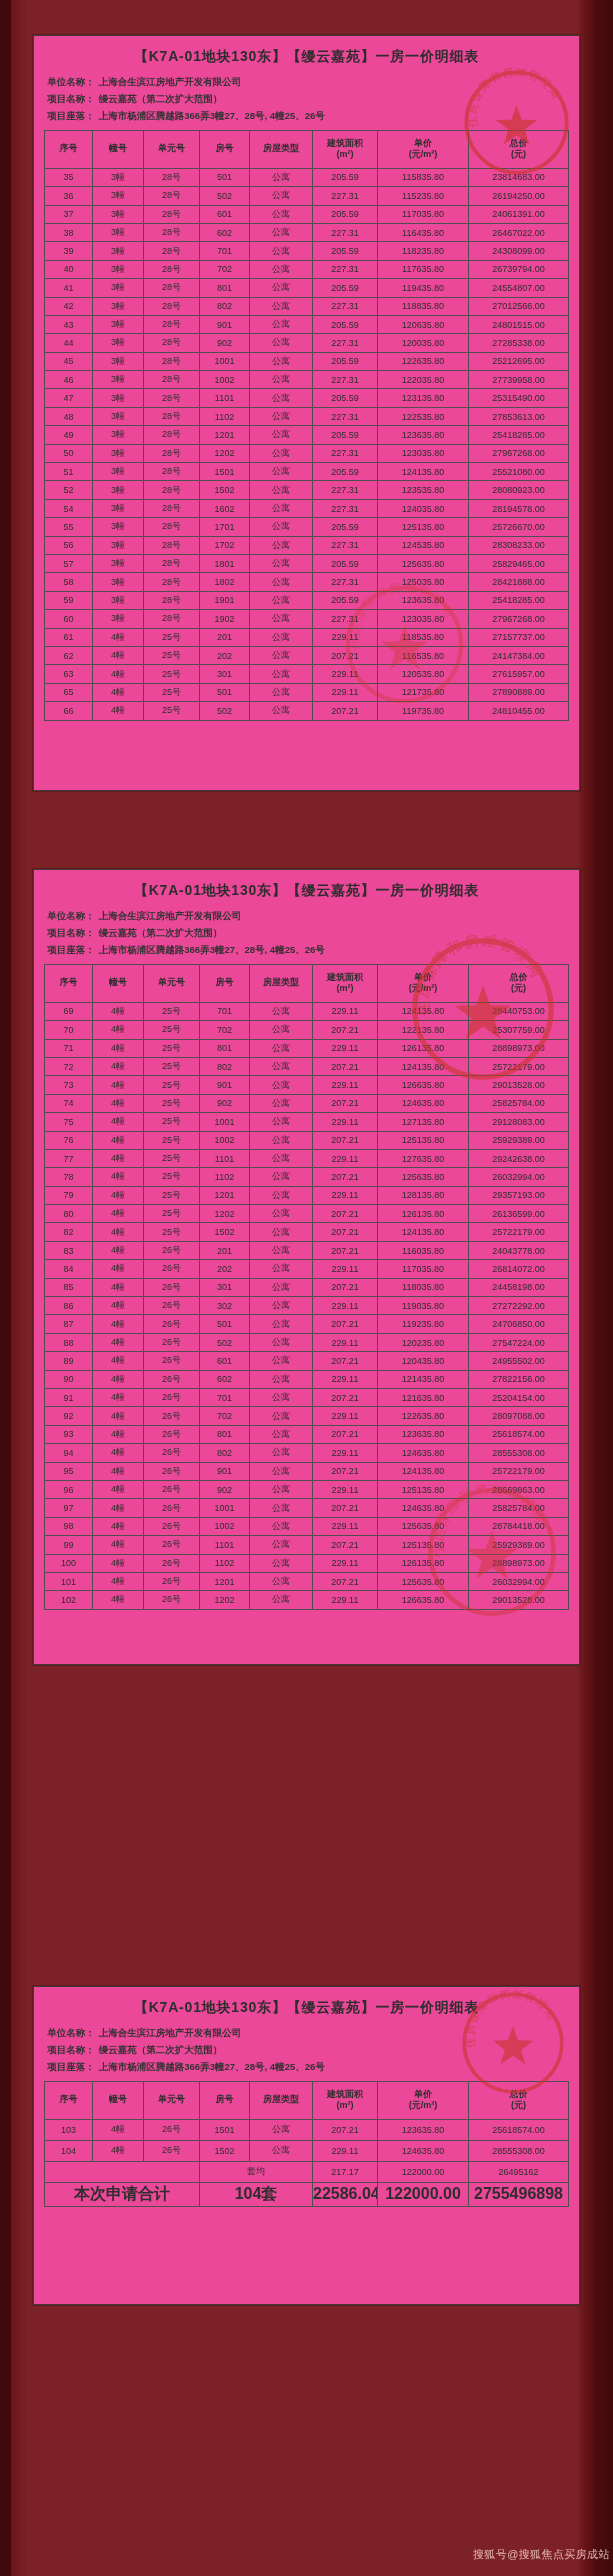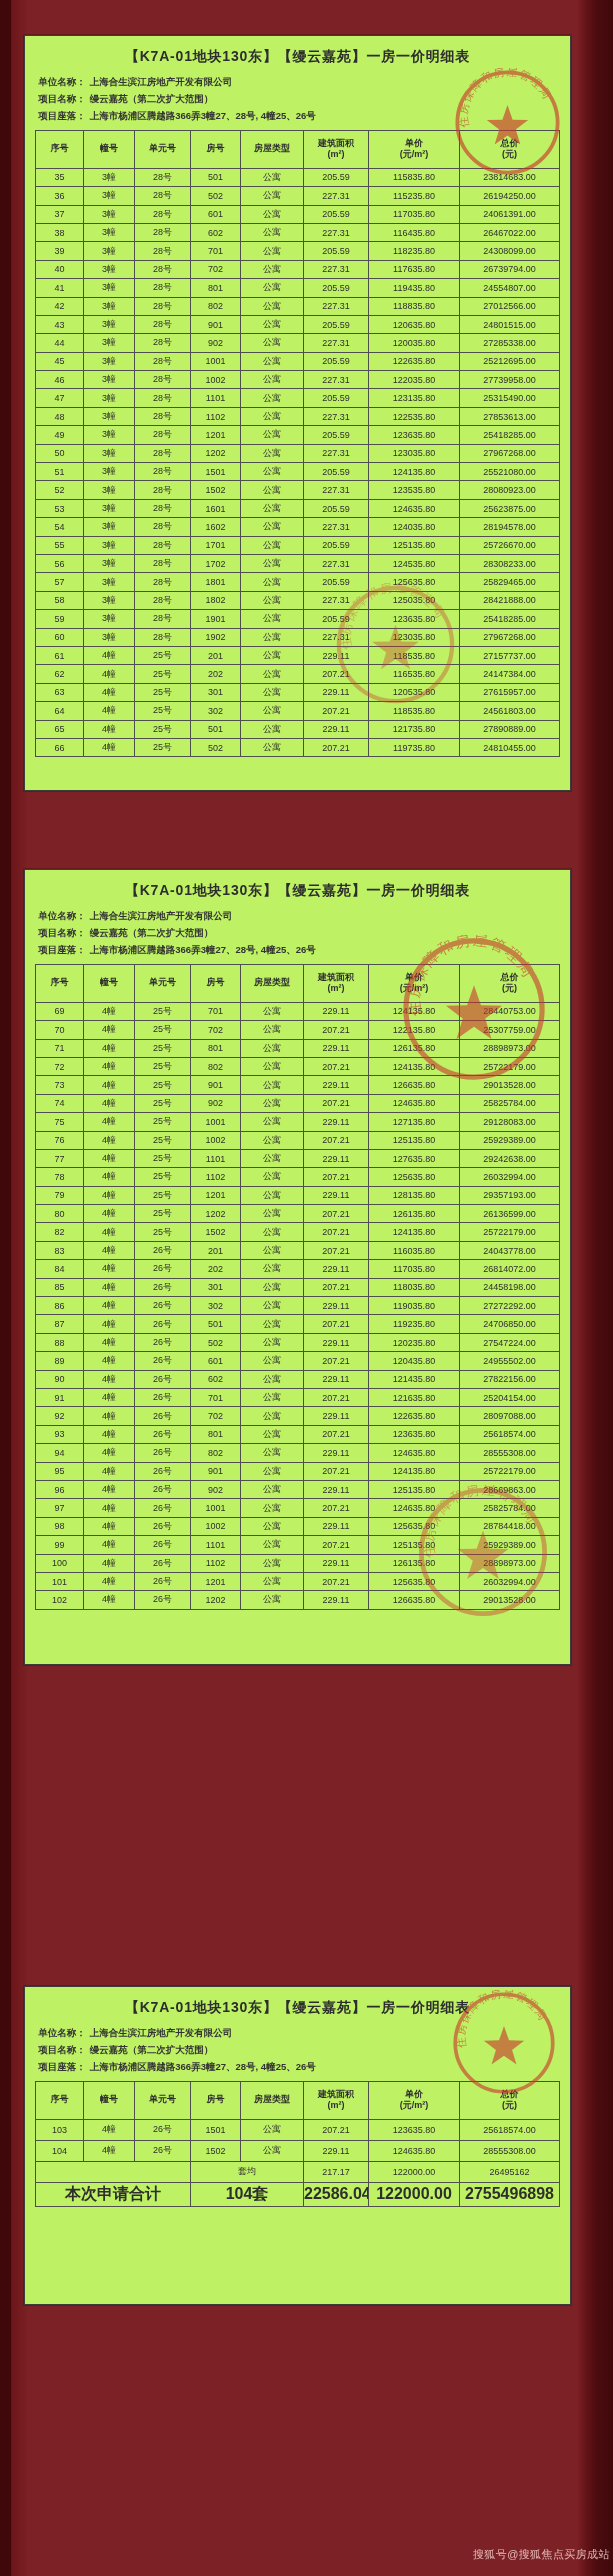--- a/index.html
+++ b/index.html
@@ -4,21 +4,21 @@
 <style>
   html,body{margin:0;padding:0;}
   body{
     width:614px;height:2576px;position:relative;overflow:hidden;
     font-family:"Liberation Sans","DejaVu Sans",sans-serif;
     background:linear-gradient(90deg,
       #3f080b 0px,#3f080b 10.8px,#6b161a 11.6px,#7c2125 28px,
       #7c2125 577px,#641317 586px,#4a0c0f 597px,#3f080b 614px);
   }
   .panel{
-    position:absolute;left:24px;width:547px;background:#bef264;
+    position:absolute;left:33px;width:547px;background:#ec4899;
     border:1.7px solid #3c3c3c;box-sizing:border-box;overflow:hidden;
     box-shadow:0 0 0 0.8px rgba(0,0,0,.25);
   }
   .p1{top:35px;height:756px;}
   .p2{top:869px;height:796px;}
   .p3{top:1986px;height:319px;}
   .panel-title{
     text-align:center;font-size:14px;font-weight:bold;color:#2d2d2d;
     margin:11.6px 10px 10px;letter-spacing:0.8px;
   }
@@ -264,30 +264,20 @@
           <td>52</td>
           <td>3幢</td>
           <td>28号</td>
           <td>1502</td>
           <td>公寓</td>
           <td>227.31</td>
           <td>123535.80</td>
           <td>28080923.00</td>
         </tr>
         <tr>
-          <td>53</td>
-          <td>3幢</td>
-          <td>28号</td>
-          <td>1601</td>
-          <td>公寓</td>
-          <td>205.59</td>
-          <td>124635.80</td>
-          <td>25623875.00</td>
-        </tr>
-        <tr>
           <td>54</td>
           <td>3幢</td>
           <td>28号</td>
           <td>1602</td>
           <td>公寓</td>
           <td>227.31</td>
           <td>124035.80</td>
           <td>28194578.00</td>
         </tr>
         <tr>
@@ -372,30 +362,20 @@
         </tr>
         <tr>
           <td>63</td>
           <td>4幢</td>
           <td>25号</td>
           <td>301</td>
           <td>公寓</td>
           <td>229.11</td>
           <td>120535.80</td>
           <td>27615957.00</td>
-        </tr>
-        <tr>
-          <td>64</td>
-          <td>4幢</td>
-          <td>25号</td>
-          <td>302</td>
-          <td>公寓</td>
-          <td>207.21</td>
-          <td>118535.80</td>
-          <td>24561803.00</td>
         </tr>
         <tr>
           <td>65</td>
           <td>4幢</td>
           <td>25号</td>
           <td>501</td>
           <td>公寓</td>
           <td>229.11</td>
           <td>121735.80</td>
           <td>27890889.00</td>

